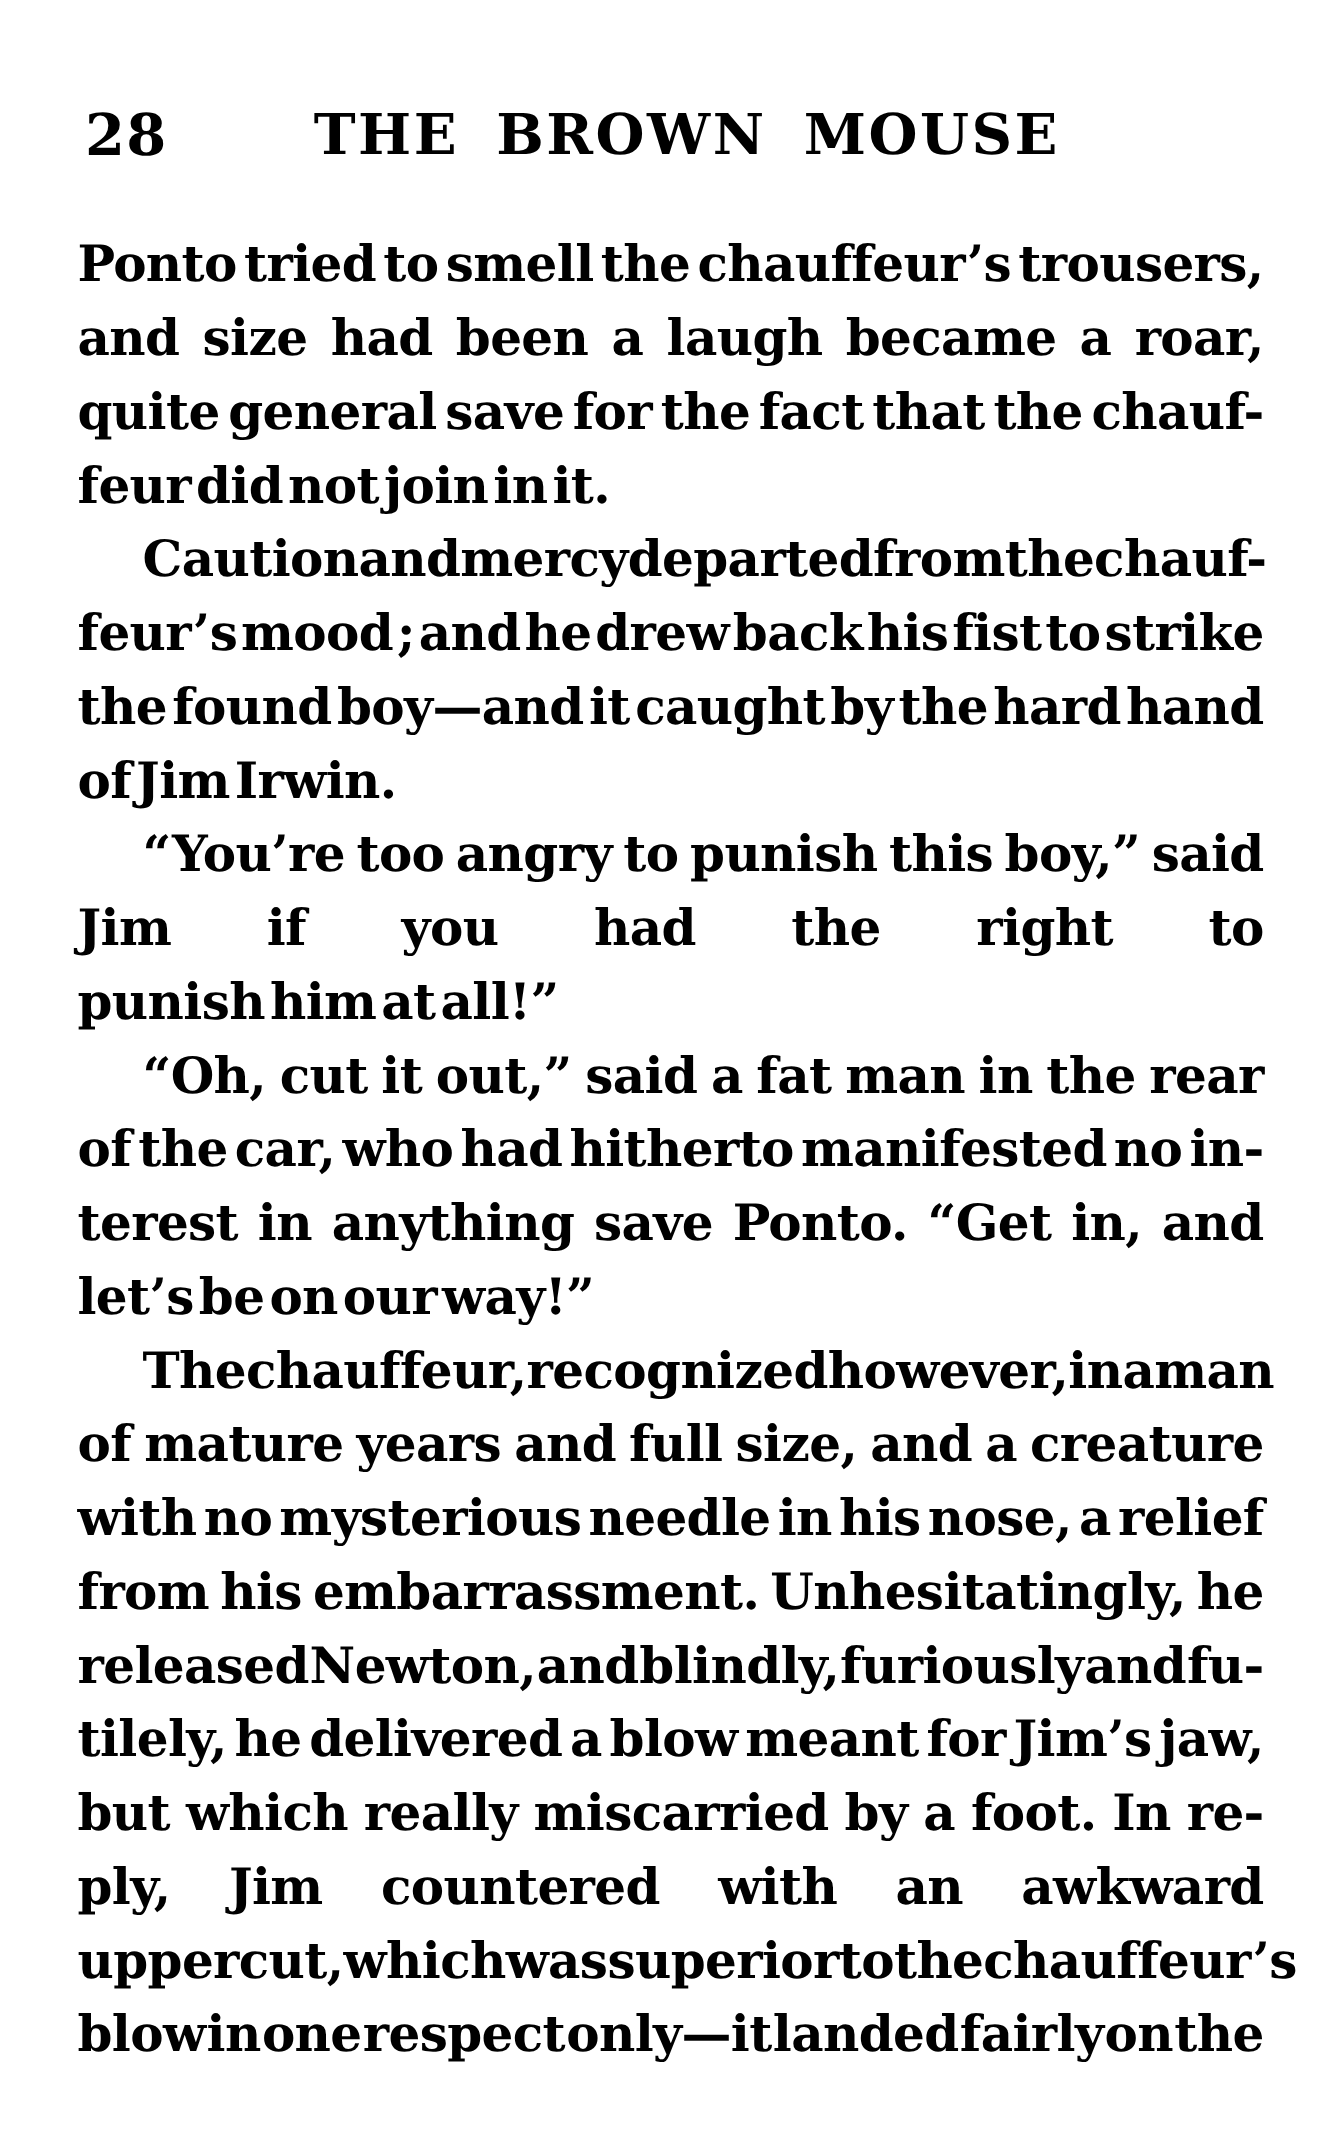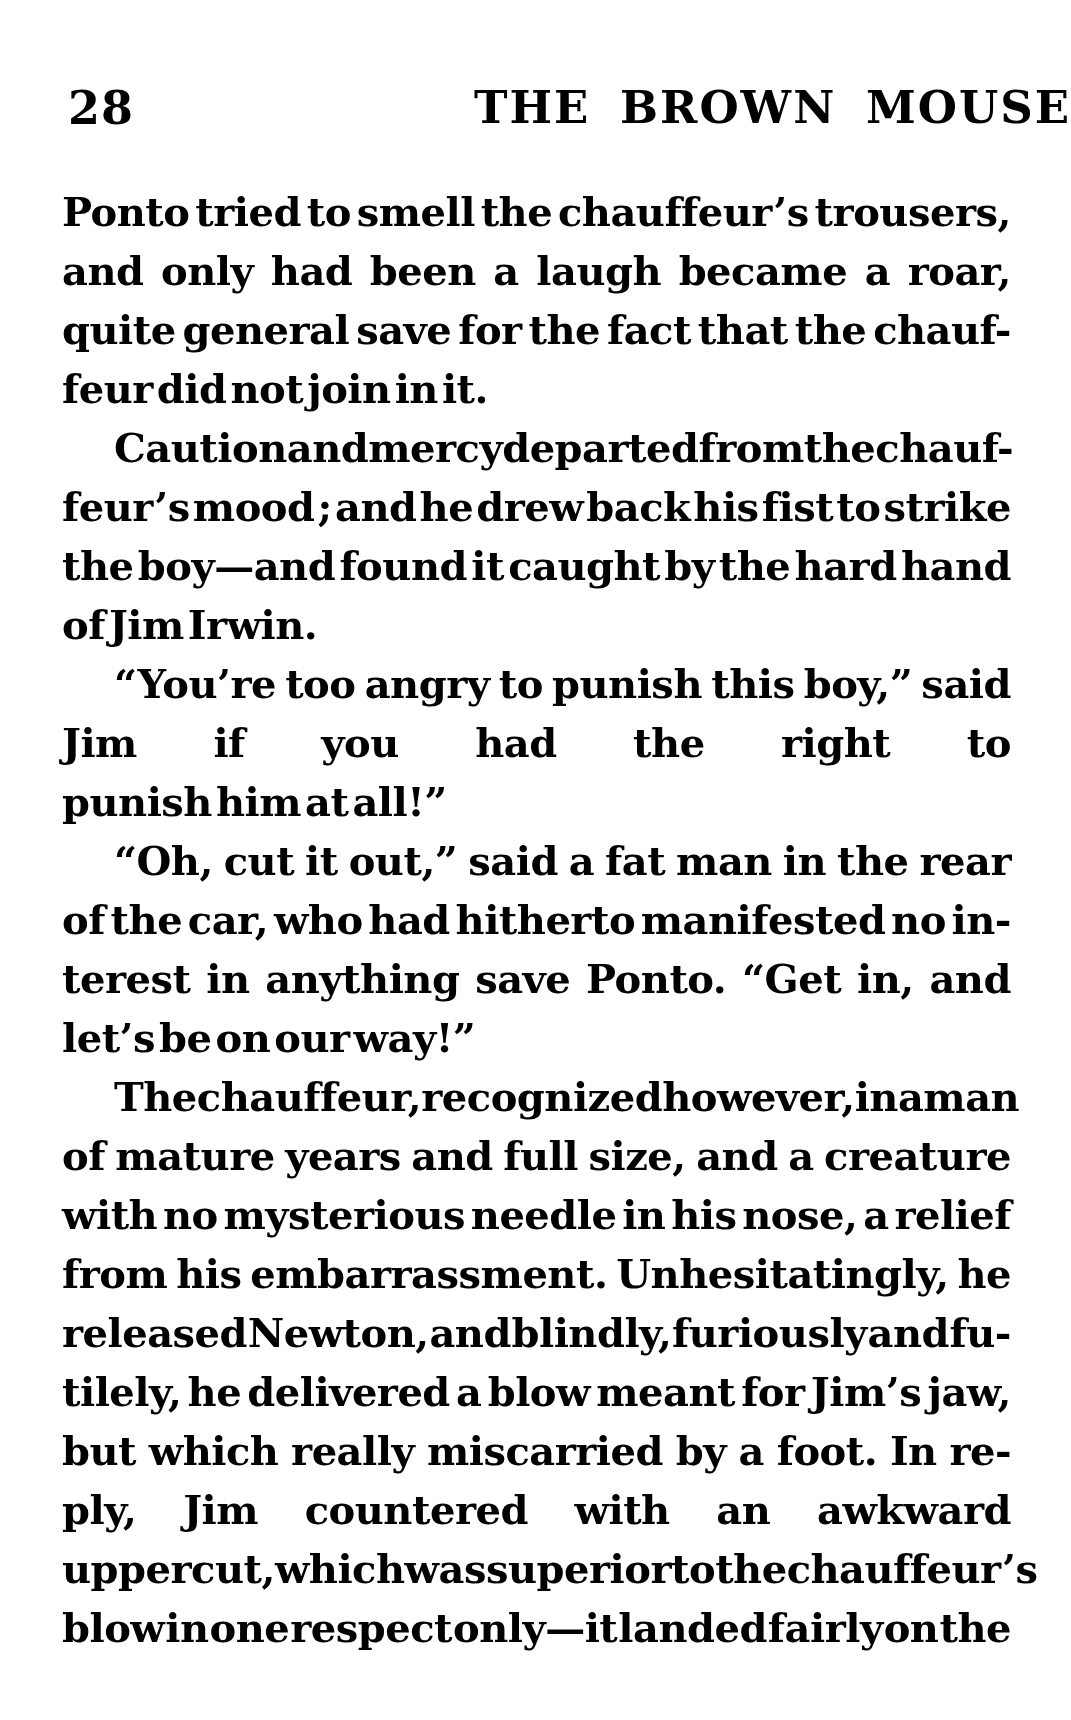--- a/index.html
+++ b/index.html
@@ -28,21 +28,21 @@
   }
   .page-number {
     position: absolute;
     left: 68px;
     top: 0;
     font-size: 46px;
     letter-spacing: 1px;
   }
   .running-title {
     display: block;
-    text-align: right;
+    text-align: center;
     font-size: 45px;
     letter-spacing: 2px;
     word-spacing: 12px;
   }
   .page-text {
     position: absolute;
     left: 62px;
     top: 182px;
     width: 949px;
   }
@@ -67,26 +67,26 @@
 </head>
 <body>
 
 <div class="page">
   <div class="page-header">
     <span class="page-number">28</span>
     <span class="running-title">THE BROWN MOUSE</span>
   </div>
   <div class="page-text">
       <div class="line"><span>Ponto</span><span>tried</span><span>to</span><span>smell</span><span>the</span><span>chauffeur’s</span><span>trousers,</span></div>
-      <div class="line"><span>and</span><span>only</span><span>had</span><span>been</span><span>a</span><span>laugh</span><span>became</span><span>a</span><span>roar,</span></div>
+      <div class="line"><span>and</span><span>size</span><span>had</span><span>been</span><span>a</span><span>laugh</span><span>became</span><span>a</span><span>roar,</span></div>
       <div class="line"><span>quite</span><span>general</span><span>save</span><span>for</span><span>the</span><span>fact</span><span>that</span><span>the</span><span>chauf-</span></div>
       <div class="line flush"><span>feur</span><span>did</span><span>not</span><span>join</span><span>in</span><span>it.</span></div>
       <div class="line indent"><span>Caution</span><span>and</span><span>mercy</span><span>departed</span><span>from</span><span>the</span><span>chauf-</span></div>
       <div class="line"><span>feur’s</span><span>mood</span><span>;</span><span>and</span><span>he</span><span>drew</span><span>back</span><span>his</span><span>fist</span><span>to</span><span>strike</span></div>
-      <div class="line"><span>the</span><span>boy—and</span><span>found</span><span>it</span><span>caught</span><span>by</span><span>the</span><span>hard</span><span>hand</span></div>
+      <div class="line"><span>the</span><span>found</span><span>boy—and</span><span>it</span><span>caught</span><span>by</span><span>the</span><span>hard</span><span>hand</span></div>
       <div class="line flush"><span>of</span><span>Jim</span><span>Irwin.</span></div>
       <div class="line indent"><span>“You’re</span><span>too</span><span>angry</span><span>to</span><span>punish</span><span>this</span><span>boy,”</span><span>said</span></div>
       <div class="line"><span>Jim</span><span>if</span><span>you</span><span>had</span><span>the</span><span>right</span><span>to</span></div>
       <div class="line flush"><span>punish</span><span>him</span><span>at</span><span>all!”</span></div>
       <div class="line indent"><span>“Oh,</span><span>cut</span><span>it</span><span>out,”</span><span>said</span><span>a</span><span>fat</span><span>man</span><span>in</span><span>the</span><span>rear</span></div>
       <div class="line"><span>of</span><span>the</span><span>car,</span><span>who</span><span>had</span><span>hitherto</span><span>manifested</span><span>no</span><span>in-</span></div>
       <div class="line"><span>terest</span><span>in</span><span>anything</span><span>save</span><span>Ponto.</span><span>“Get</span><span>in,</span><span>and</span></div>
       <div class="line flush"><span>let’s</span><span>be</span><span>on</span><span>our</span><span>way!”</span></div>
       <div class="line indent"><span>The</span><span>chauffeur,</span><span>recognized</span><span>however,</span><span>in</span><span>a</span><span>man</span></div>
       <div class="line"><span>of</span><span>mature</span><span>years</span><span>and</span><span>full</span><span>size,</span><span>and</span><span>a</span><span>creature</span></div>

